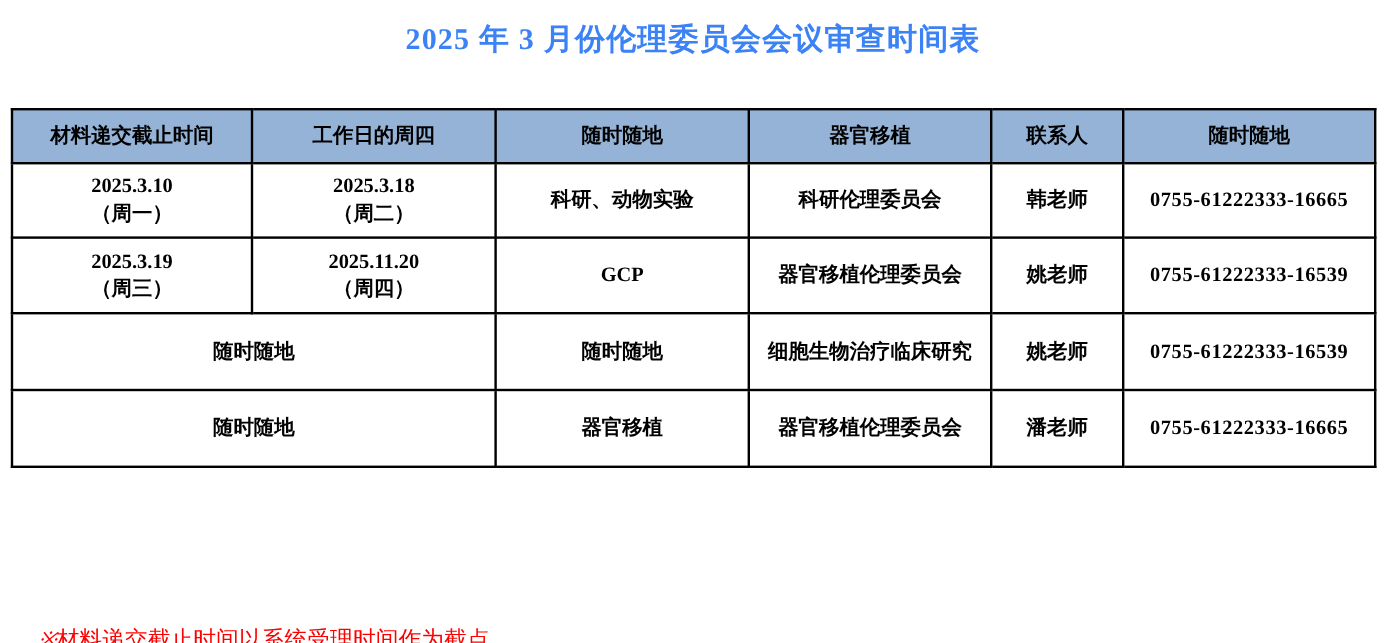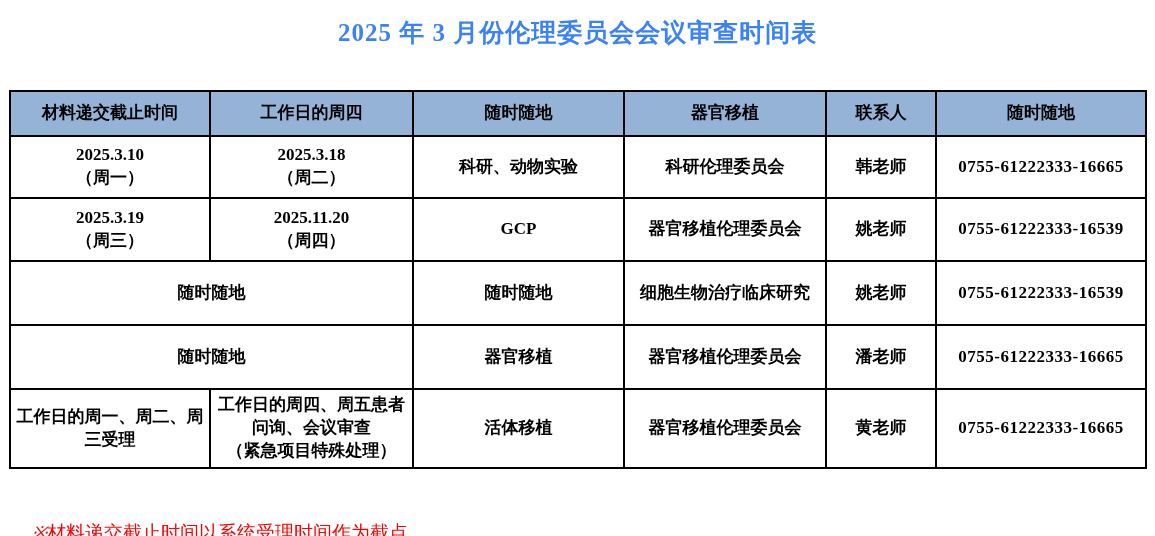--- a/index.html
+++ b/index.html
@@ -130,27 +130,18 @@
         <td>姚老师</td>
         <td class="phone">0755-61222333-16539</td>
       </tr>
       <tr class="r5">
         <td colspan="2">随时随地</td>
         <td>器官移植</td>
         <td>器官移植伦理委员会</td>
         <td>潘老师</td>
         <td class="phone">0755-61222333-16665</td>
       </tr>
-      <tr class="r6">
-        <td>工作日的周一、周二、周三受理</td>
-        <td>工作日的周四、周五患者问询、会议审查
-（紧急项目特殊处理）</td>
-        <td>活体移植</td>
-        <td>器官移植伦理委员会</td>
-        <td>黄老师</td>
-        <td class="phone">0755-61222333-16665</td>
-      </tr>
     </tbody>
   </table>
 
   <div class="footnote"><span class="marker">※</span><span>材料递交截止时间以系统受理时间作为截点</span></div>
 
 </div>
 
 </body></html>

